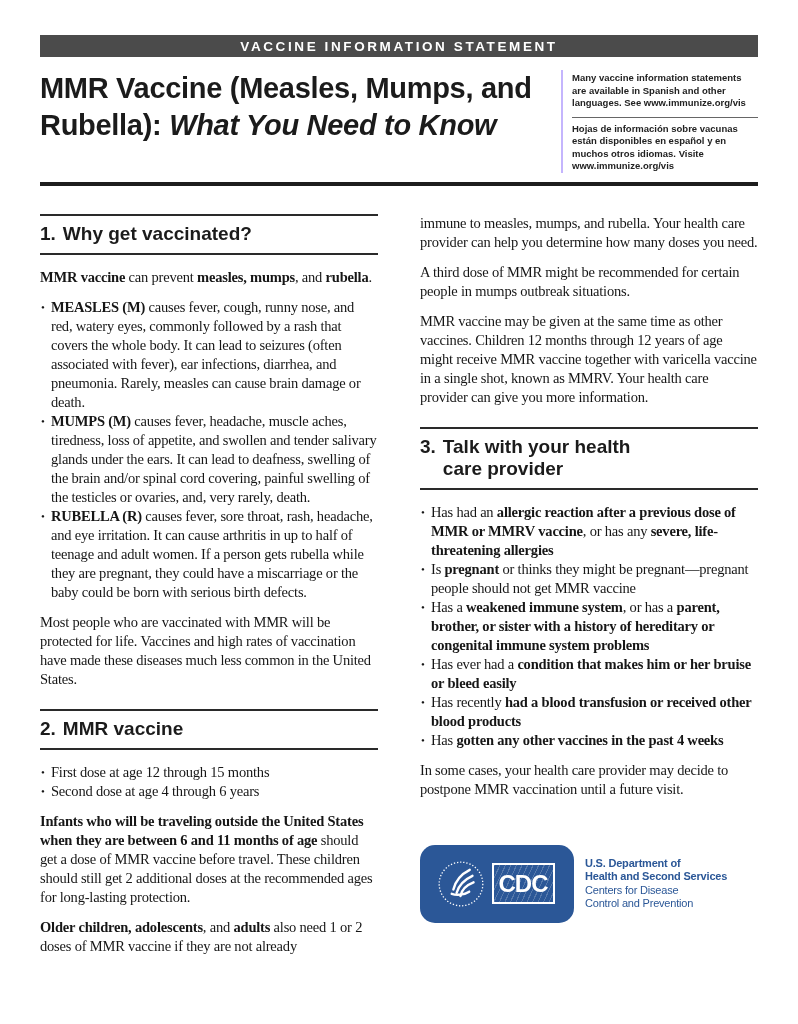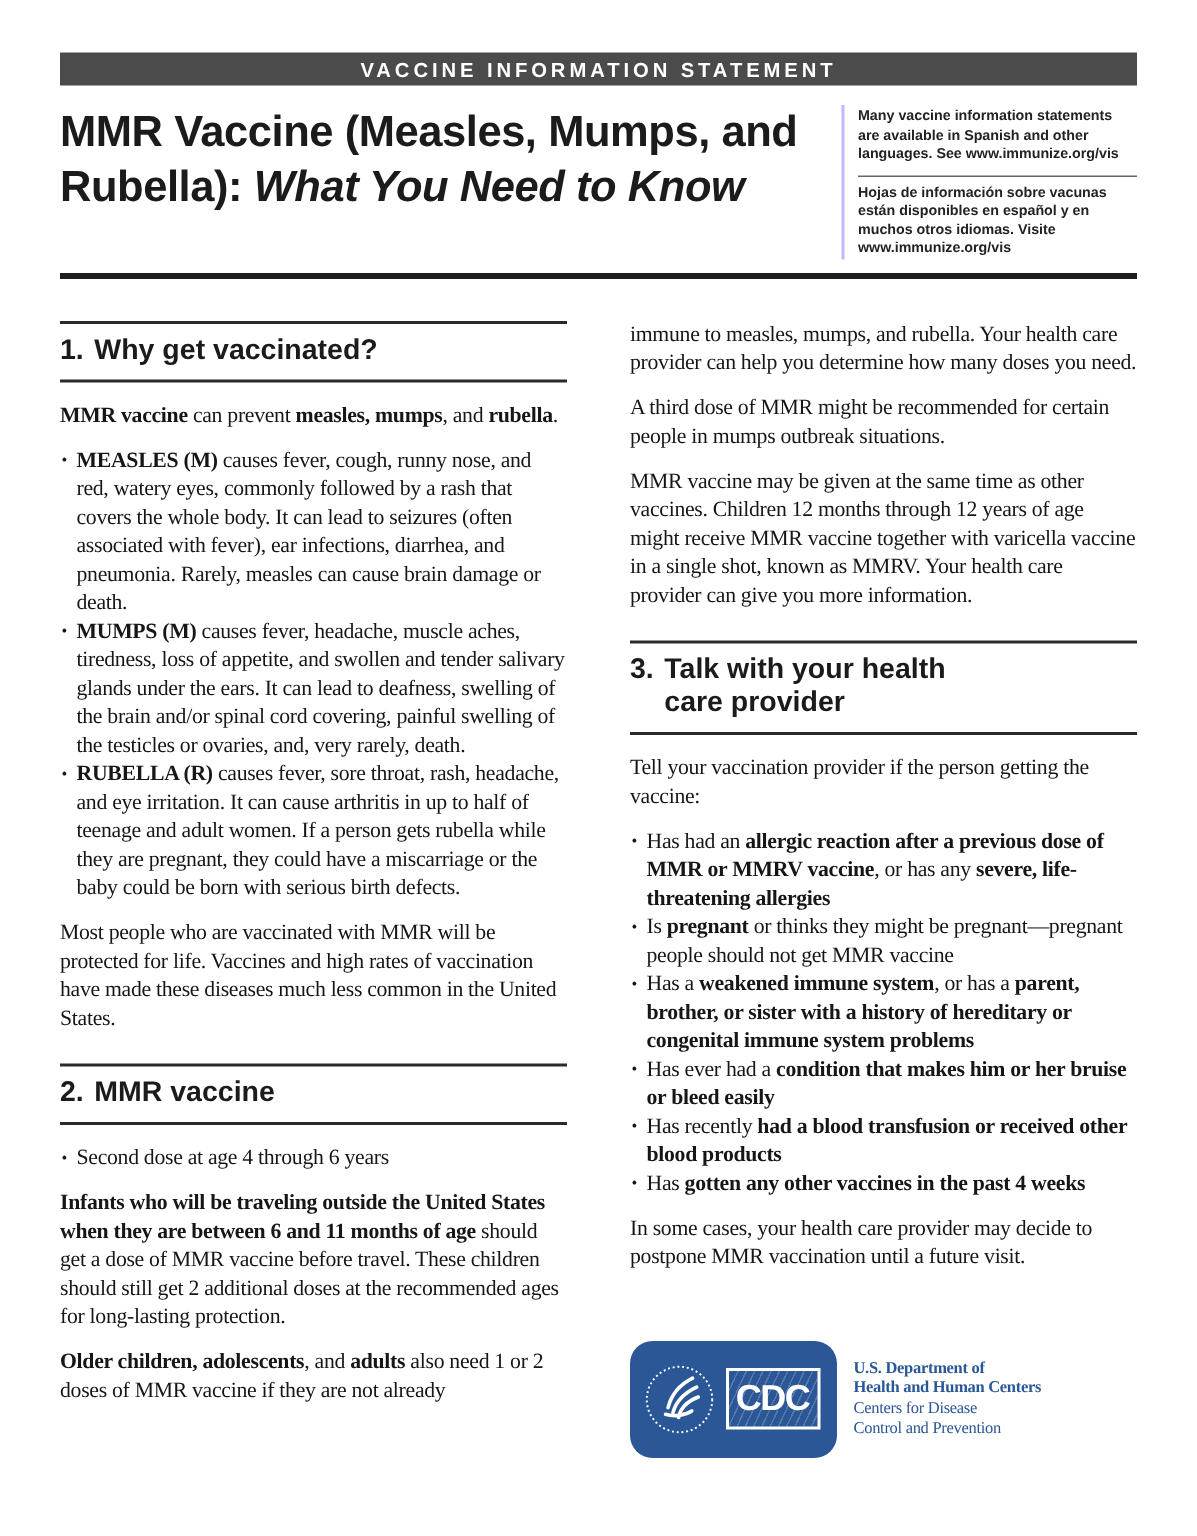--- a/index.html
+++ b/index.html
@@ -37,28 +37,28 @@
   .section-heading:not(:first-child){margin-top:20px;}
   .section-heading .num{margin-right:7px;flex:0 0 auto;}
   .section-heading .htext{white-space:pre-line;}
   .para{margin:0 0 11px;}
   .bullets{list-style:none;margin:0 0 11px;padding:0;}
   .bullets li{position:relative;padding-left:11px;}
   .bullets li::before{content:"•";position:absolute;left:1px;top:0;font-size:11px;}
   .bold{font-weight:bold;}
   
   .cdc-footer{display:flex;align-items:center;gap:11px;margin-top:46px;}
-  .cdc-logo{width:138px;height:78px;background:var(--cdc-blue);border-radius:15px;
+  .cdc-logo{width:154px;height:78px;background:var(--cdc-blue);border-radius:15px;
     display:flex;align-items:center;justify-content:center;gap:7px;flex:0 0 auto;}
   .hhs-seal{width:48px;height:48px;margin-left:1px;flex:0 0 auto;}
   .cdc-box{width:59px;height:37px;border:2.5px solid #fff;color:#fff;margin-right:4px;
     font-family:"Liberation Sans",sans-serif;font-weight:bold;font-size:24px;letter-spacing:-1px;
     display:flex;align-items:center;justify-content:center;
     background-image:repeating-linear-gradient(115deg,rgba(255,255,255,0.2) 0px,rgba(255,255,255,0.2) 1px,transparent 1px,transparent 5px);}
-  .cdc-text{font-family:Liberation Serif, serif;font-size:11px;line-height:13.5px;color:var(--cdc-blue);}
+  .cdc-text{font-family:Liberation Sans, sans-serif;font-size:11px;line-height:13.5px;color:var(--cdc-blue);}
   .cdc-text .b{font-weight:bold;}
 </style>
 </head>
 <body>
 
 <div class="page">
 
   <div class="banner">
     <span class="banner-text">VACCINE INFORMATION STATEMENT</span>
   </div>
@@ -85,36 +85,36 @@
           <li><span class="bold">MEASLES (M)</span><span> causes fever, cough, runny nose, and red, watery eyes, commonly followed by a rash that covers the whole body. It can lead to seizures (often associated with fever), ear infections, diarrhea, and pneumonia. Rarely, measles can cause brain damage or death.</span></li>
           <li><span class="bold">MUMPS (M)</span><span> causes fever, headache, muscle aches, tiredness, loss of appetite, and swollen and tender salivary glands under the ears. It can lead to deafness, swelling of the brain and/or spinal cord covering, painful swelling of the testicles or ovaries, and, very rarely, death.</span></li>
           <li><span class="bold">RUBELLA (R)</span><span> causes fever, sore throat, rash, headache, and eye irritation. It can cause arthritis in up to half of teenage and adult women. If a person gets rubella while they are pregnant, they could have a miscarriage or the baby could be born with serious birth defects.</span></li>
         </ul>
         <p class="para"><span>Most people who are vaccinated with MMR will be protected for life. Vaccines and high rates of vaccination have made these diseases much less common in the United States.</span></p>
         <div class="section-heading">
           <span class="num">2.</span>
           <span class="htext">MMR vaccine</span>
         </div>
         <ul class="bullets">
+          <li><span>First dose at age 12 through 15 months</span></li>
           <li><span>Second dose at age 4 through 6 years</span></li>
         </ul>
         <p class="para"><span class="bold">Infants who will be traveling outside the United States when they are between 6 and 11 months of age</span><span> should get a dose of MMR vaccine before travel. These children should still get 2 additional doses at the recommended ages for long-lasting protection.</span></p>
         <p class="para"><span class="bold">Older children, adolescents</span><span>, and </span><span class="bold">adults</span><span> also need 1 or 2 doses of MMR vaccine if they are not already</span></p>
       </div>
     <div class="col">
       <div>
           <p class="para"><span>immune to measles, mumps, and rubella. Your health care provider can help you determine how many doses you need.</span></p>
           <p class="para"><span>A third dose of MMR might be recommended for certain people in mumps outbreak situations.</span></p>
           <p class="para"><span>MMR vaccine may be given at the same time as other vaccines. Children 12 months through 12 years of age might receive MMR vaccine together with varicella vaccine in a single shot, known as MMRV. Your health care provider can give you more information.</span></p>
           <div class="section-heading">
             <span class="num">3.</span>
             <span class="htext">Talk with your health
 care provider</span>
           </div>
-          <p class="para"><span>Tell your vaccination provider if the person getting the vaccine:</span></p>
           <ul class="bullets">
             <li><span>Has had an </span><span class="bold">allergic reaction after a previous dose of MMR or MMRV vaccine</span><span>, or has any </span><span class="bold">severe, life-threatening allergies</span></li>
             <li><span>Is </span><span class="bold">pregnant</span><span> or thinks they might be pregnant—pregnant people should not get MMR vaccine</span></li>
             <li><span>Has a </span><span class="bold">weakened immune system</span><span>, or has a </span><span class="bold">parent, brother, or sister with a history of hereditary or congenital immune system problems</span></li>
             <li><span>Has ever had a </span><span class="bold">condition that makes him or her bruise or bleed easily</span></li>
             <li><span>Has recently </span><span class="bold">had a blood transfusion or received other blood products</span></li>
             <li><span>Has </span><span class="bold">gotten any other vaccines in the past 4 weeks</span></li>
           </ul>
           <p class="para"><span>In some cases, your health care provider may decide to postpone MMR vaccination until a future visit.</span></p>
         </div>
@@ -126,21 +126,21 @@
               <path d="M30 9 C22 13 17 19 15 27"></path>
               <path d="M32.5 14.5 C25 18 20 23 18 30"></path>
               <path d="M33.5 20.5 C27 23 22.5 27.5 21.5 33"></path>
               <path d="M13.5 31 C18 32.5 25 32 29.5 29"></path>
             </g>
           </svg>
           <div class="cdc-box">CDC</div>
         </div>
         <div class="cdc-text">
           <div class="b">U.S. Department of</div>
-          <div class="b">Health and Human Centers</div>
+          <div class="b">Health and Second Services</div>
           <div>Centers for Disease</div>
           <div>Control and Prevention</div>
         </div>
       </div>
     </div>
   </div>
 
 </div>
 
 </body></html>

